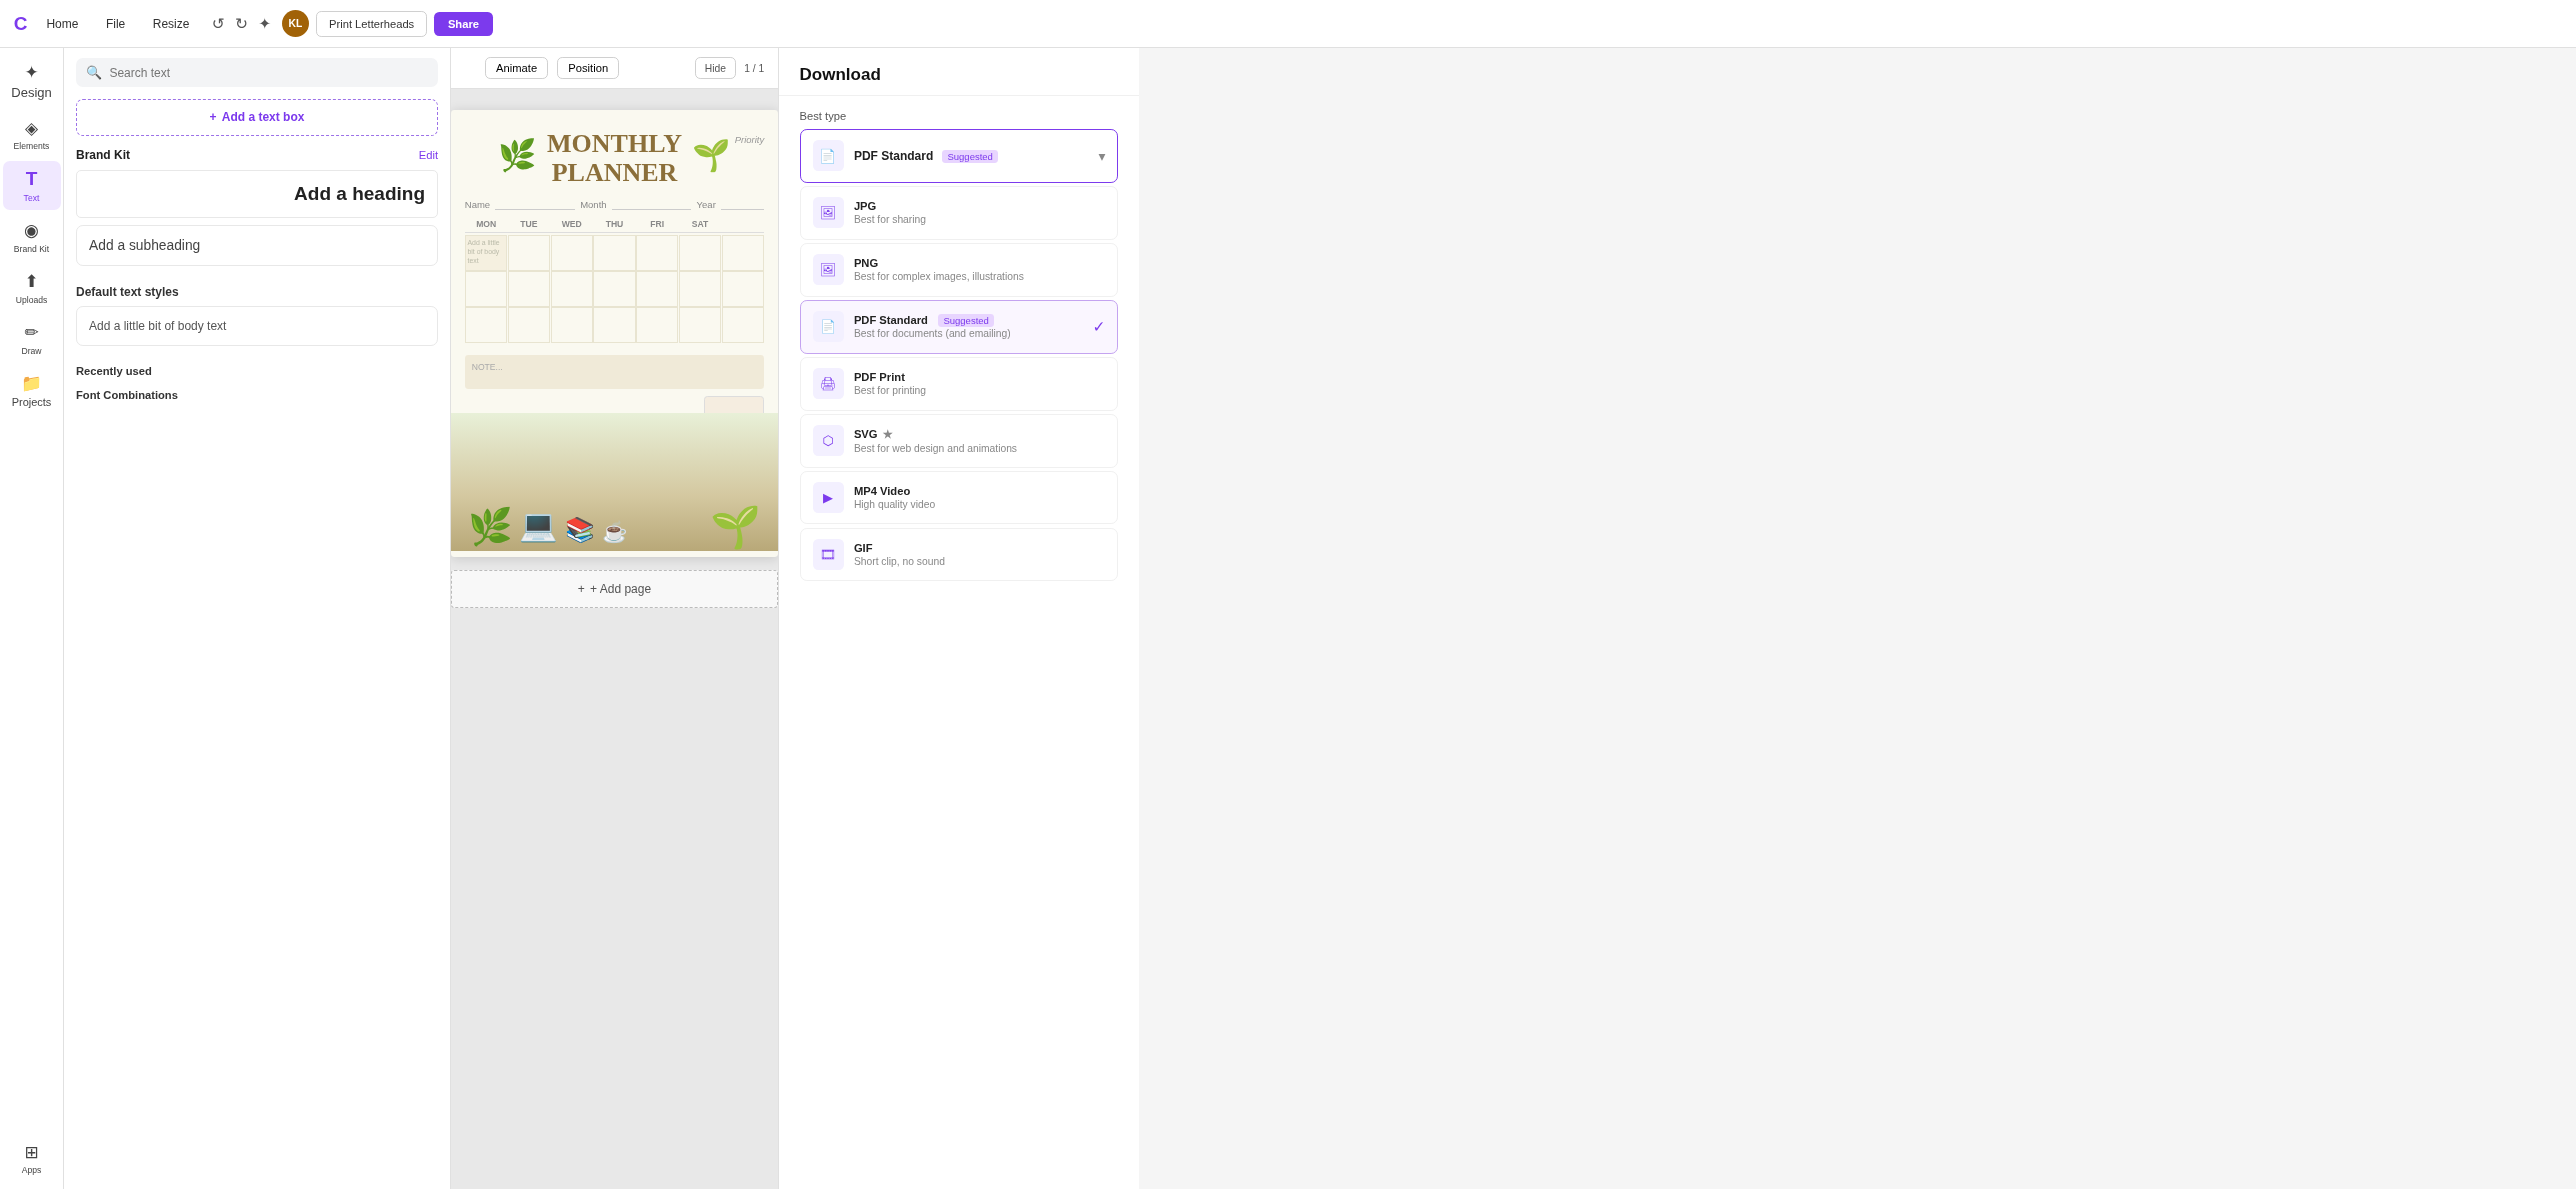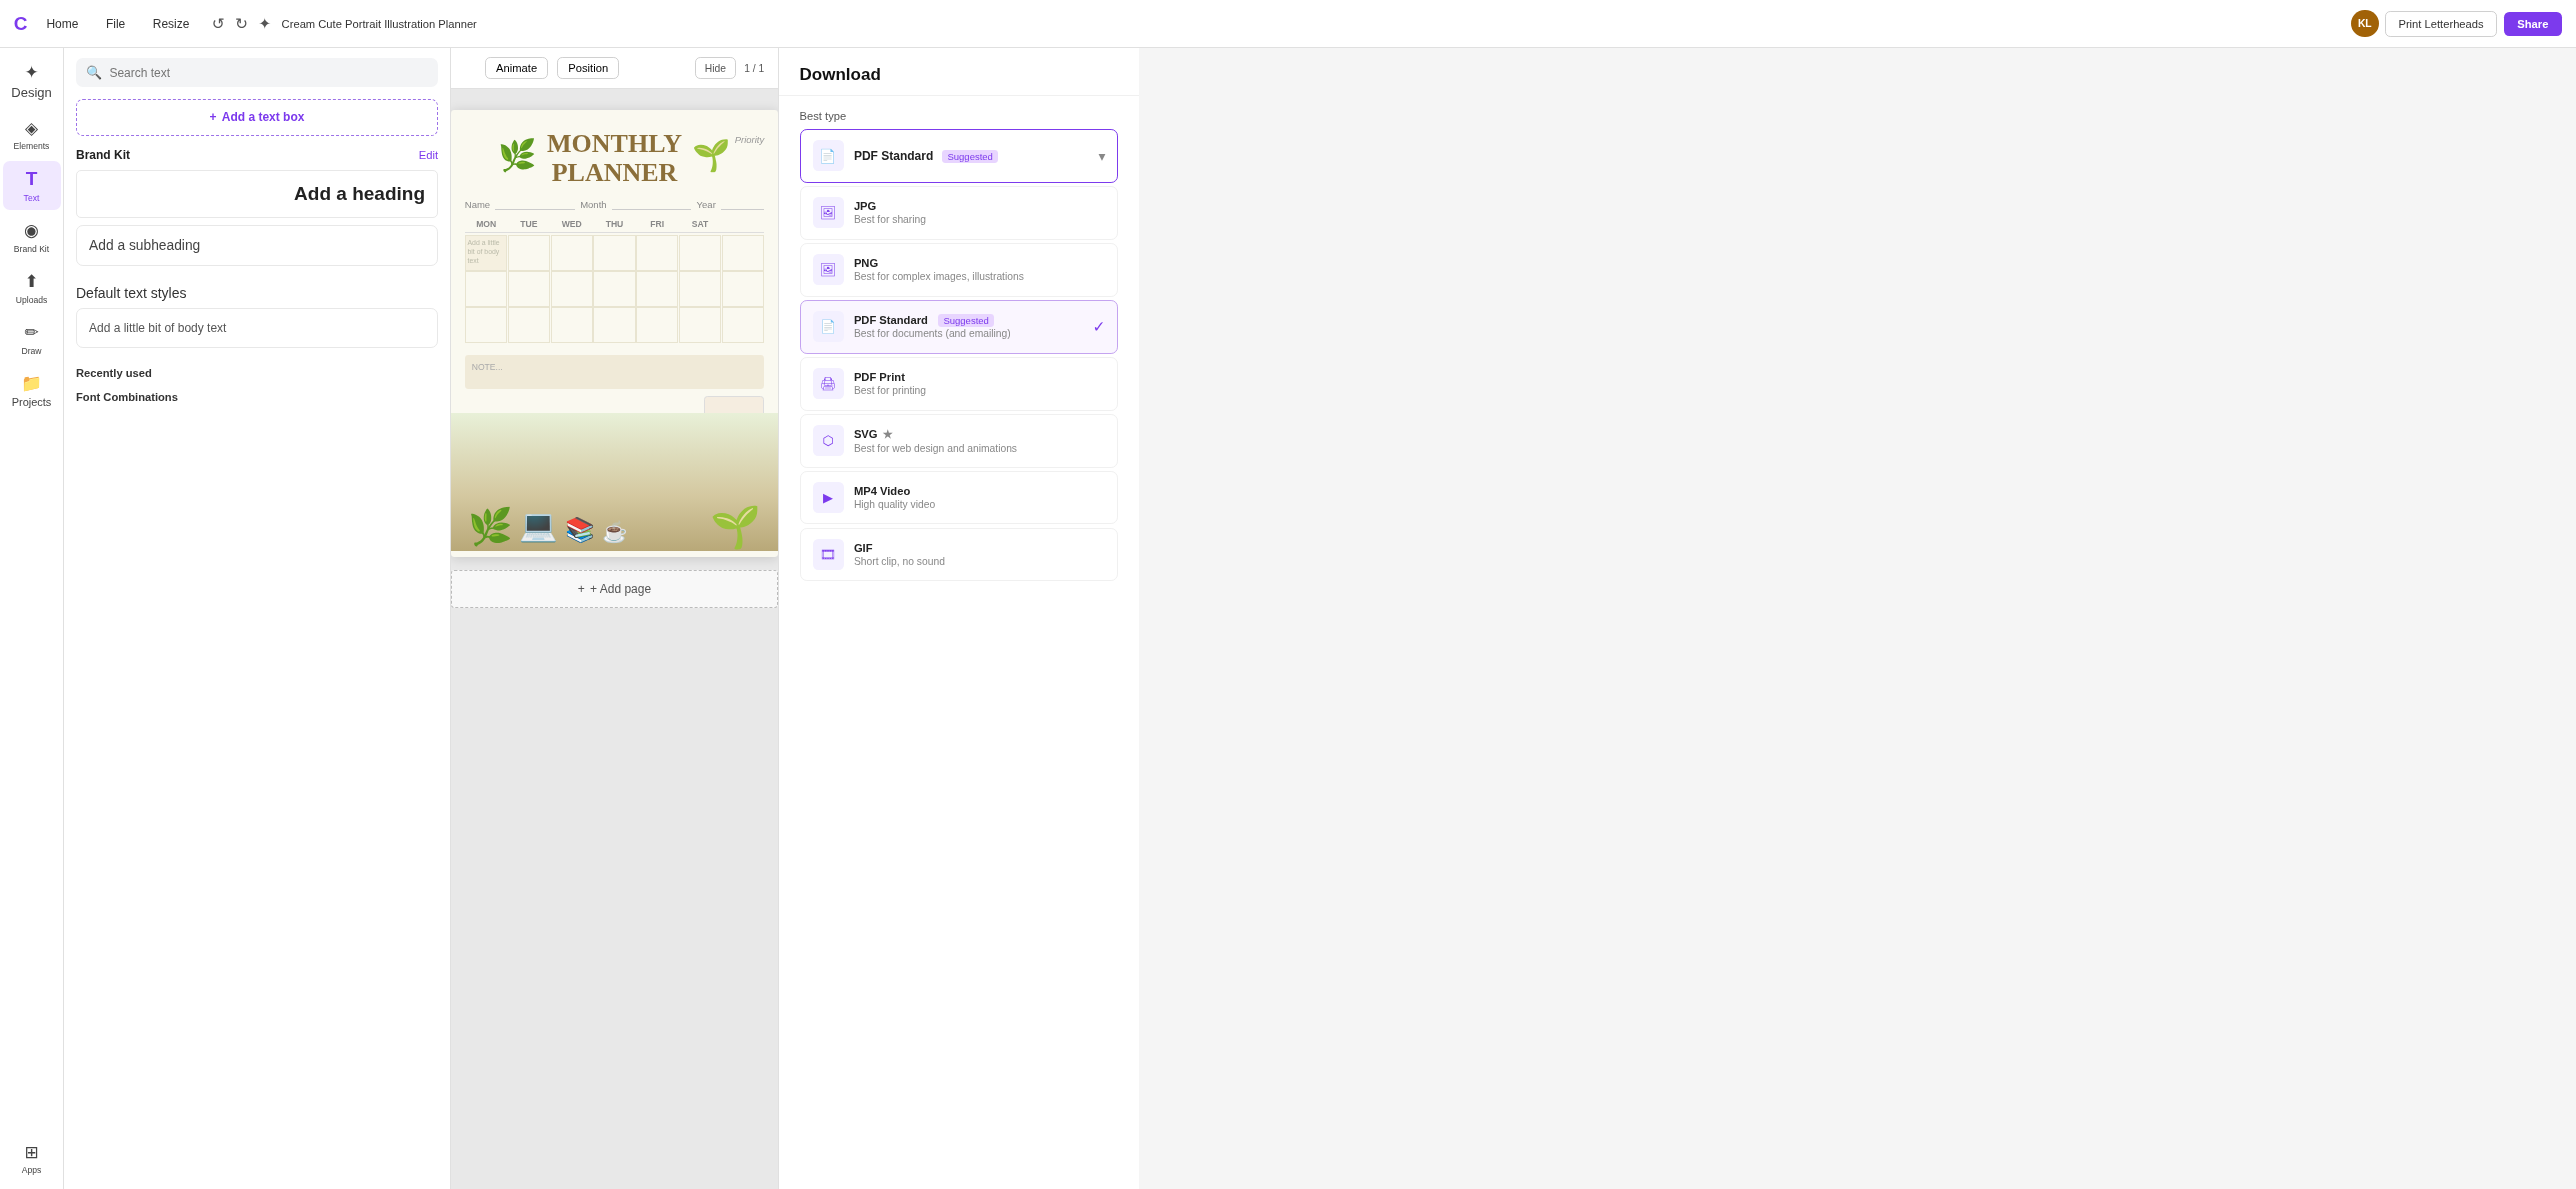--- a/index.html
+++ b/index.html
@@ -113,22 +113,22 @@
       background: #fff;
       text-align: left;
       cursor: pointer;
       margin-bottom: 6.9px;
       font-size: 13.8px;
       font-weight: 500;
       color: #444;
     }
 
     .section-label {
-      font-size: 14px;
-      font-weight: 400;
+      font-size: 12px;
+      font-weight: 700;
       color: #333;
       margin: 12px 0 6.9px 0;
     }
 
     .body-text-btn {
       width: 100%;
       padding: 12px;
       border: 0.9px solid #e8e8e8;
       border-radius: 6.9px;
       background: #fff;
@@ -390,21 +390,20 @@
 <body>
 
 <div style="position:fixed;top:0;left:0;right:0;height:48px;background:#fff;border-bottom:0.9px solid #e0e0e0;display:flex;align-items:center;padding:0 13.8px;gap:10.3px;z-index:100;">
   <span style="font-size:19px;font-weight:900;color:#7c3aed;cursor:pointer;">C</span>
   <button style="background:none;border:none;font-size:12px;color:#333;cursor:pointer;padding:5.2px 8.6px;border-radius:5.2px;">Home</button>
   <button style="background:none;border:none;font-size:12px;color:#333;cursor:pointer;padding:5.2px 8.6px;border-radius:5.2px;">File</button>
   <button style="background:none;border:none;font-size:12px;color:#333;cursor:pointer;padding:5.2px 8.6px;border-radius:5.2px;">Resize</button>
   <span style="font-size:15.5px;color:#555;cursor:pointer;margin-left:3.4px;">↺</span>
   <span style="font-size:15.5px;color:#555;cursor:pointer;">↻</span>
   <span style="font-size:15.5px;color:#555;cursor:pointer;">✦</span>
-  <span style="font-size:11.2px;color:#333;flex:1;overflow:hidden;text-overflow:ellipsis;white-space:nowrap;">Cream Cute Portrait Illustration Planner</span>
   <div style="display:flex;align-items:center;gap:6.9px;">
     <span style="width:27.5px;height:27.5px;border-radius:50%;background:#a16207;display:flex;align-items:center;justify-content:center;font-size:10.3px;font-weight:700;color:#fff;cursor:pointer;">KL</span>
     <button style="padding:6px 12px;border:0.9px solid #d0d0d0;border-radius:5.2px;background:#fff;font-size:11.2px;cursor:pointer;color:#333;">Print Letterheads</button>
     <button style="padding:6px 13.8px;background:#7c3aed;color:#fff;border:none;border-radius:5.2px;font-size:11.2px;font-weight:600;cursor:pointer;">Share</button>
   </div>
 </div>
 
 <div style="display:flex;margin-top:48px;height:calc(100vh - 48px);overflow:hidden;">
 
   <div class="sidebar">

